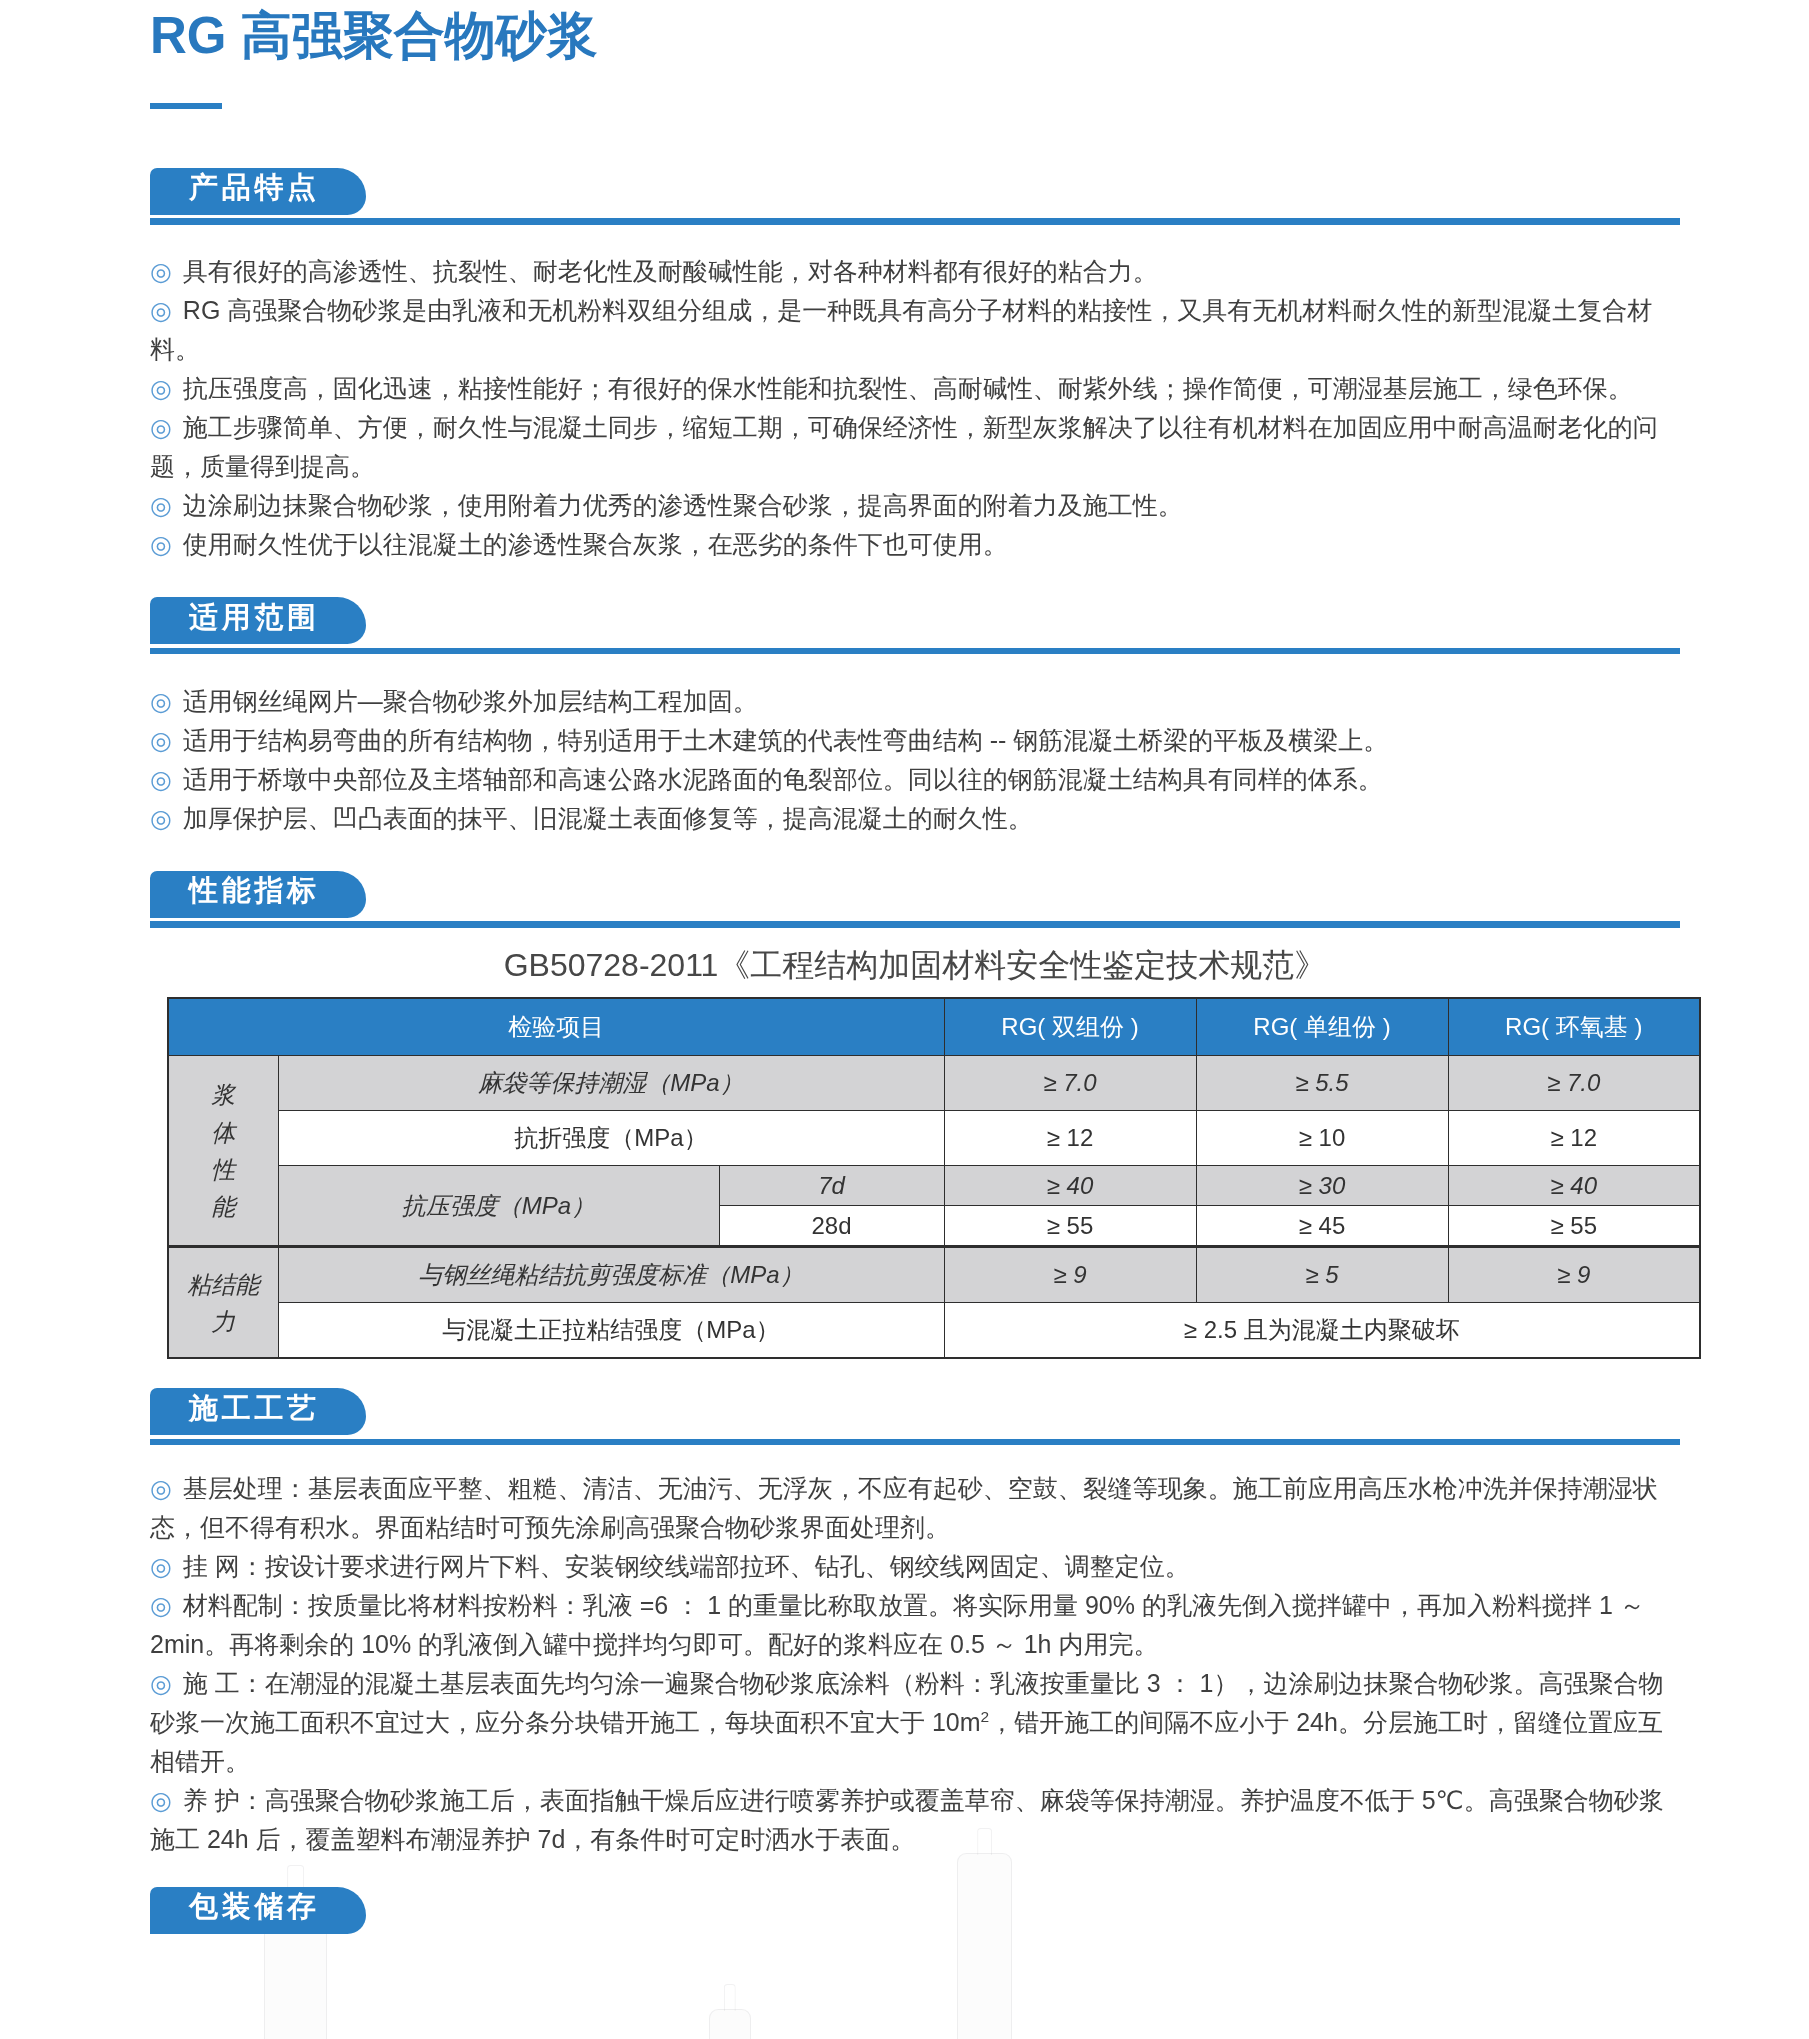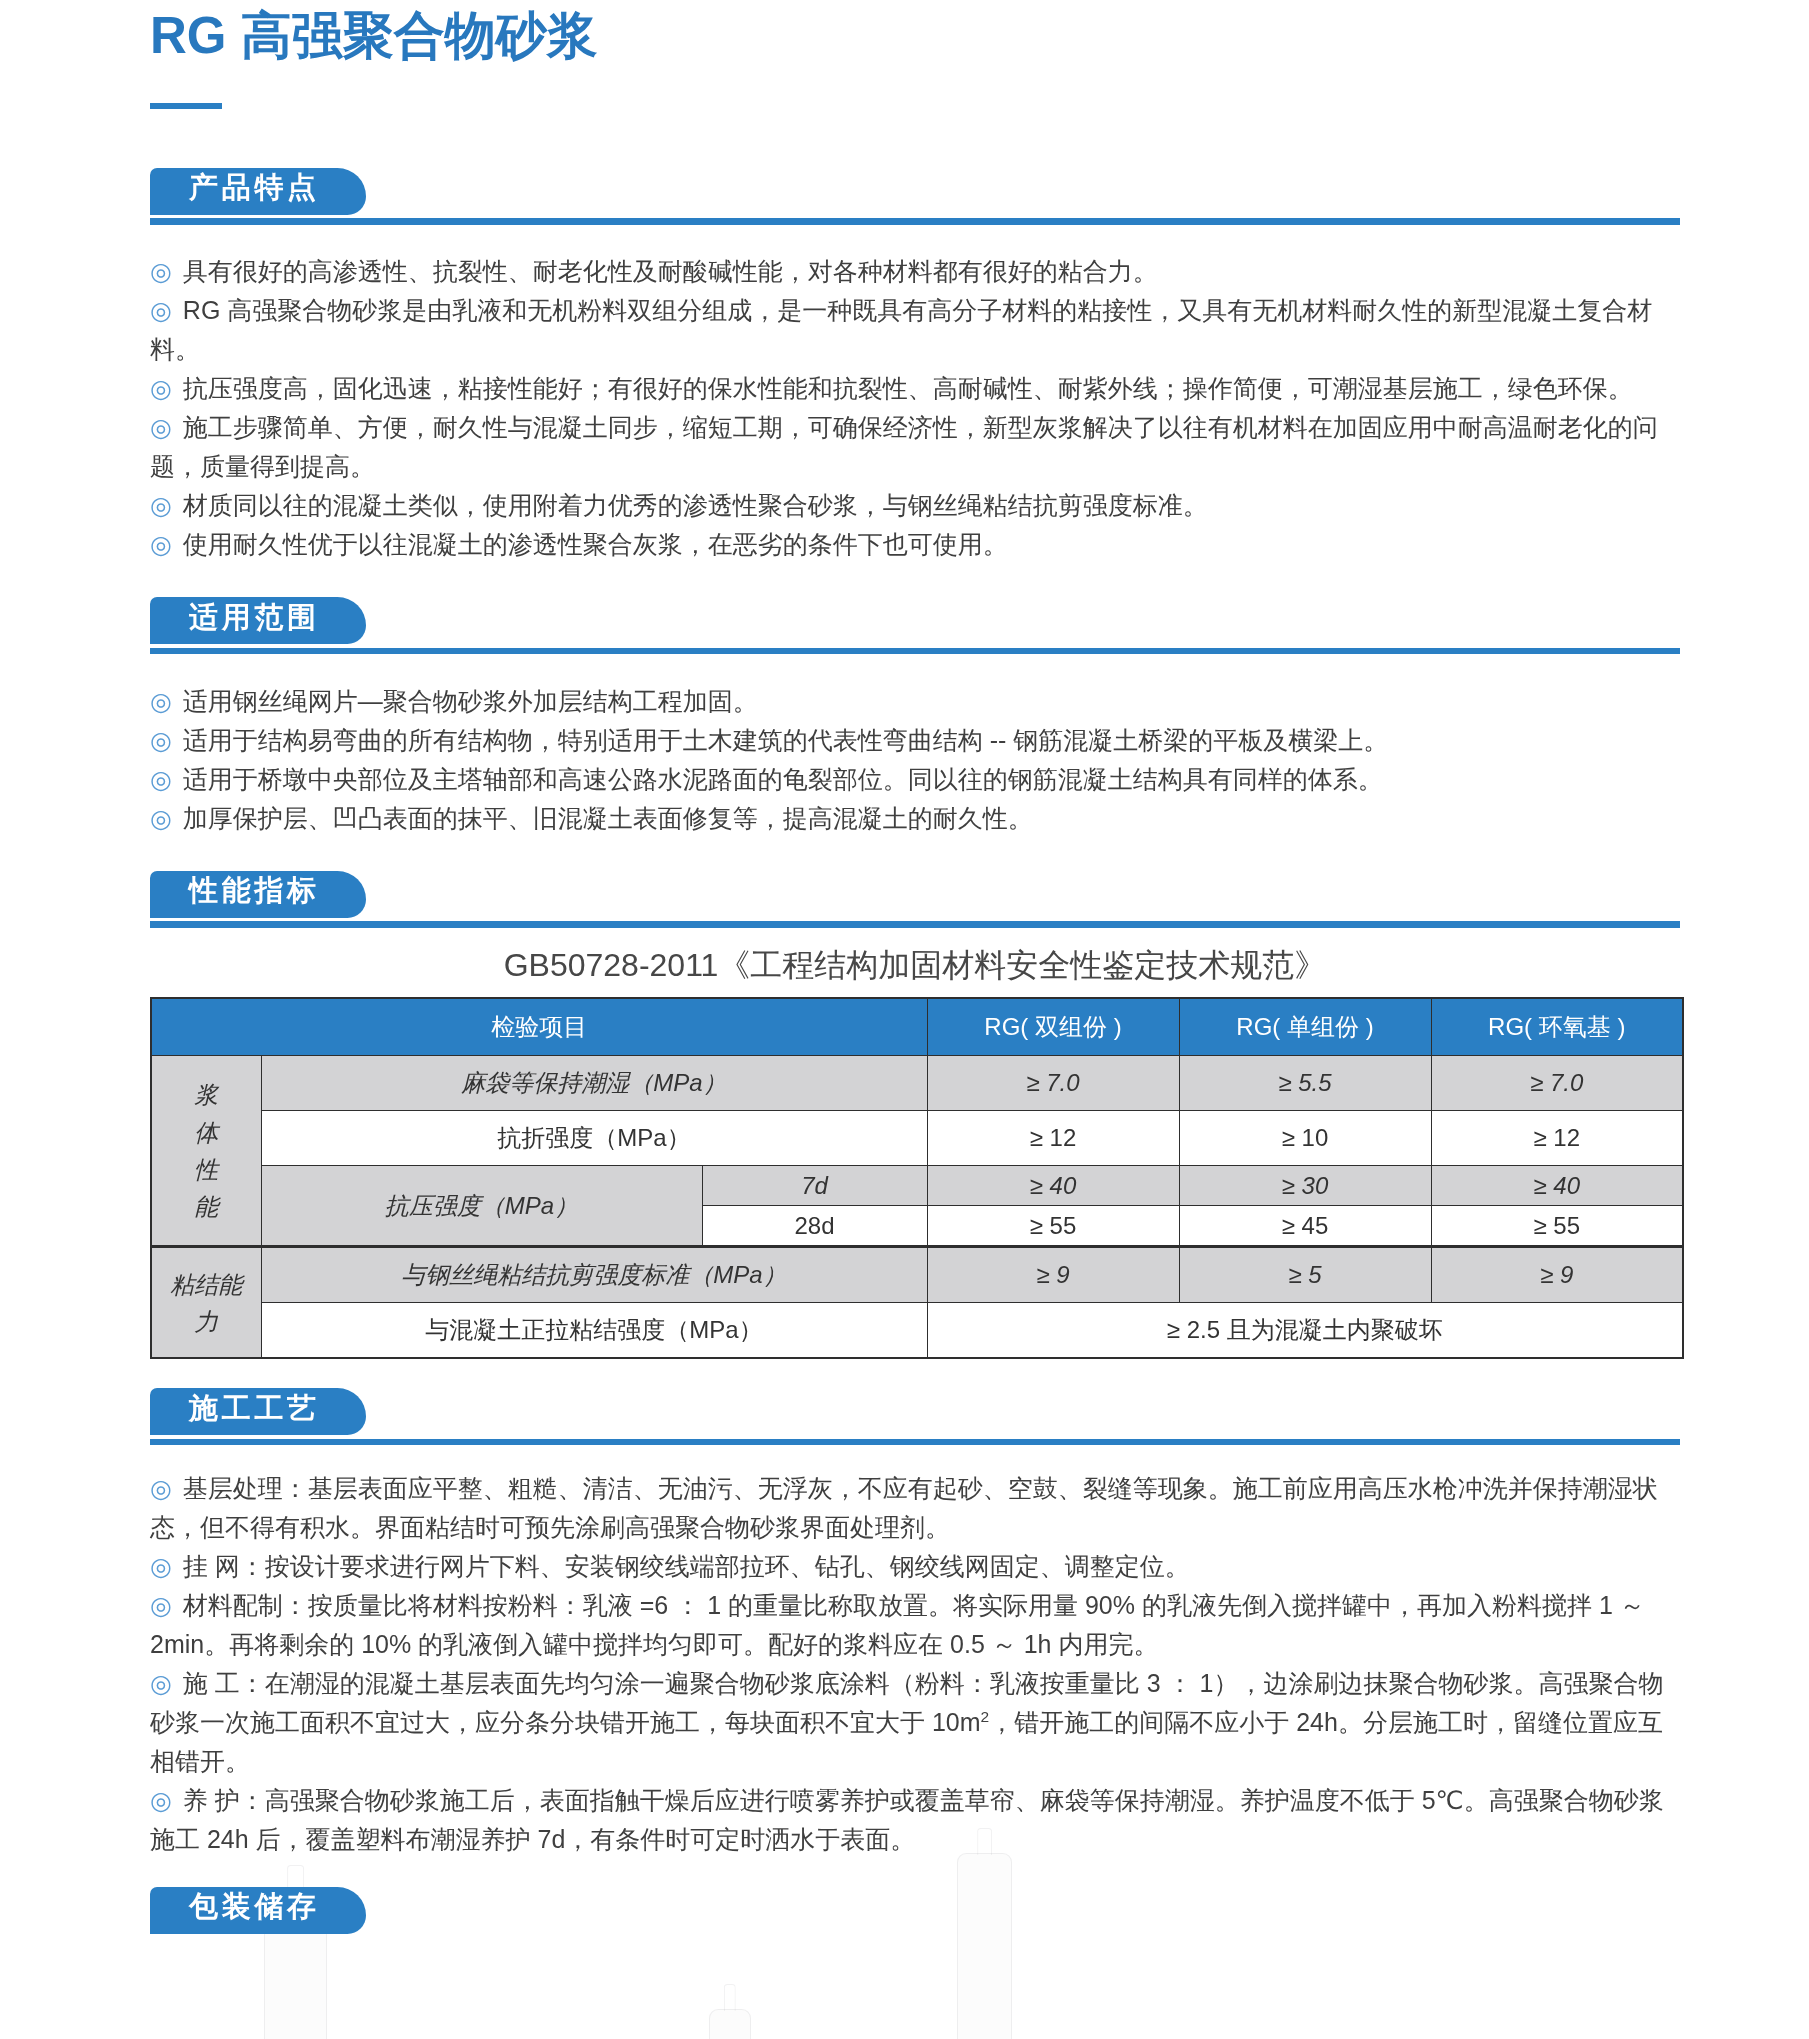--- a/index.html
+++ b/index.html
@@ -33,21 +33,21 @@
   
   .bullets{margin-top:27.5px;font-size:25px;line-height:39px;color:#3f3f3f;}
   .bullets.gap-sm{margin-top:24px;}
   .b{margin:0;}
   .mk{color:#5b9cd5;margin-right:11px;}
   .spacer{display:inline-block;width:64px;}
   sup{font-size:0.62em;line-height:0;vertical-align:super;}
 
   
   .caption{margin:16.5px 0 9.2px;text-align:center;font-size:32px;color:#474747;}
-  table.perf{border-collapse:collapse;width:1531px;table-layout:fixed;border:2.8px solid #2e2e2e;}
+  table.perf{border-collapse:collapse;width:1531px;table-layout:fixed;border:2.8px solid #2e2e2e;margin-left:17px;}
   table.perf th,table.perf td{border:1.8px solid #2e2e2e;text-align:center;font-weight:normal;}
   table.perf th{background:#2a7fc4;color:#ffffff;font-size:24px;padding:12px 7.3px;}
   table.perf td{font-size:24px;color:#333333;padding:11px 7.3px;background:#ffffff;}
   tr.gray td{background:#d3d3d5;font-style:italic;}
   td.gray{background:#d3d3d5 !important;}
   td.white{background:#ffffff !important;}
   tr.slim td{padding:5.5px 7.3px;}
   tr.bond-sep td{border-top:3.7px solid #2e2e2e;}
   .vert{width:1.15em;margin:0 auto;word-break:break-all;line-height:1.55;}
   .vert3{width:3.05em;margin:0 auto;word-break:break-all;line-height:1.55;}
@@ -76,21 +76,21 @@
 
   <div class="sec-head m-s1">
     <div class="tab">产品特点</div>
     <div class="rule"></div>
   </div>
   <div class="bullets">
     <p class="b"><span class="mk">◎</span><span>具有很好的高渗透性、抗裂性、耐老化性及耐酸碱性能，对各种材料都有很好的粘合力。</span></p>
     <p class="b"><span class="mk">◎</span><span>RG 高强聚合物砂浆是由乳液和无机粉料双组分组成，是一种既具有高分子材料的粘接性，又具有无机材料耐久性的新型混凝土复合材料。</span></p>
     <p class="b"><span class="mk">◎</span><span>抗压强度高，固化迅速，粘接性能好；有很好的保水性能和抗裂性、高耐碱性、耐紫外线；操作简便，可潮湿基层施工，绿色环保。</span></p>
     <p class="b"><span class="mk">◎</span><span>施工步骤简单、方便，耐久性与混凝土同步，缩短工期，可确保经济性，新型灰浆解决了以往有机材料在加固应用中耐高温耐老化的问题，质量得到提高。</span></p>
-    <p class="b"><span class="mk">◎</span><span>材质同以往的混凝土类似，使用附着力优秀的渗透性聚合砂浆，与钢丝绳粘结抗剪强度标准。</span></p>
+    <p class="b"><span class="mk">◎</span><span>边涂刷边抹聚合物砂浆，使用附着力优秀的渗透性聚合砂浆，提高界面的附着力及施工性。</span></p>
     <p class="b"><span class="mk">◎</span><span>使用耐久性优于以往混凝土的渗透性聚合灰浆，在恶劣的条件下也可使用。</span></p>
   </div>
 
   <div class="sec-head m-s2">
     <div class="tab">适用范围</div>
     <div class="rule"></div>
   </div>
   <div class="bullets">
     <p class="b"><span class="mk">◎</span><span>适用钢丝绳网片—聚合物砂浆外加层结构工程加固。</span></p>
     <p class="b"><span class="mk">◎</span><span>适用于结构易弯曲的所有结构物，特别适用于土木建筑的代表性弯曲结构 -- 钢筋混凝土桥梁的平板及横梁上。</span></p>

